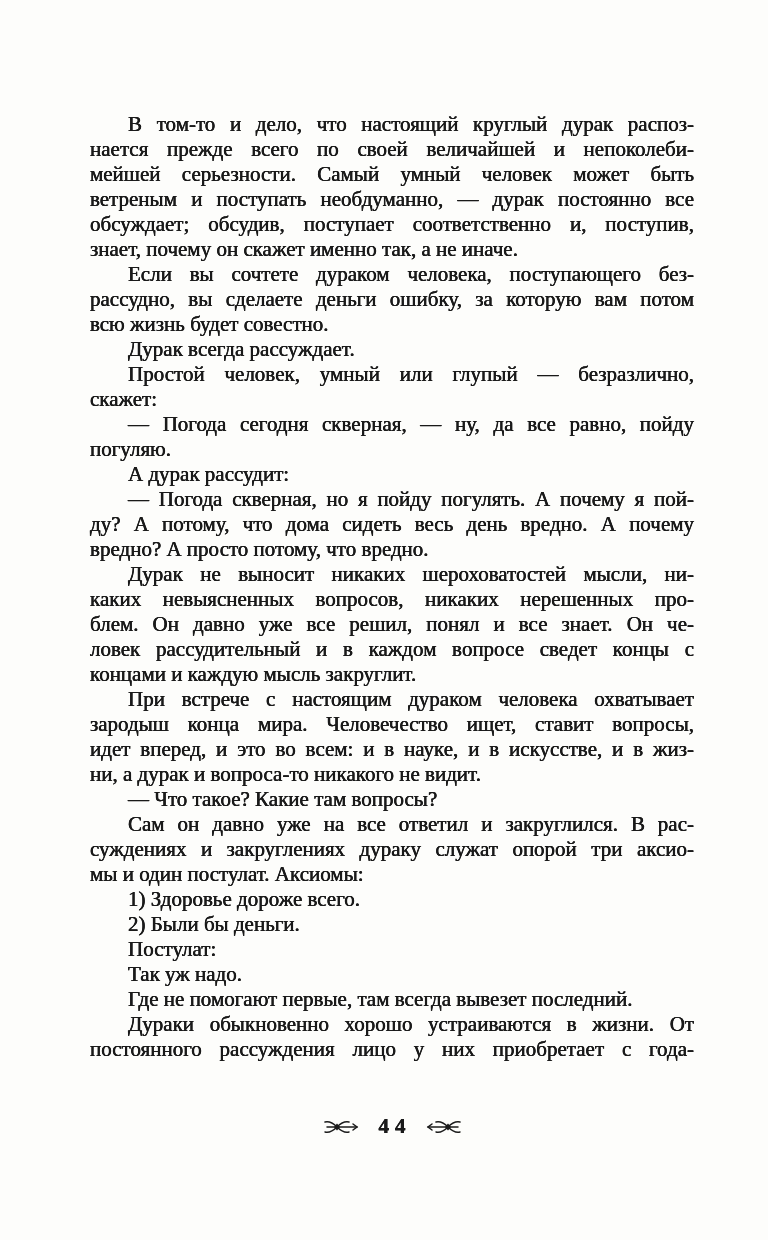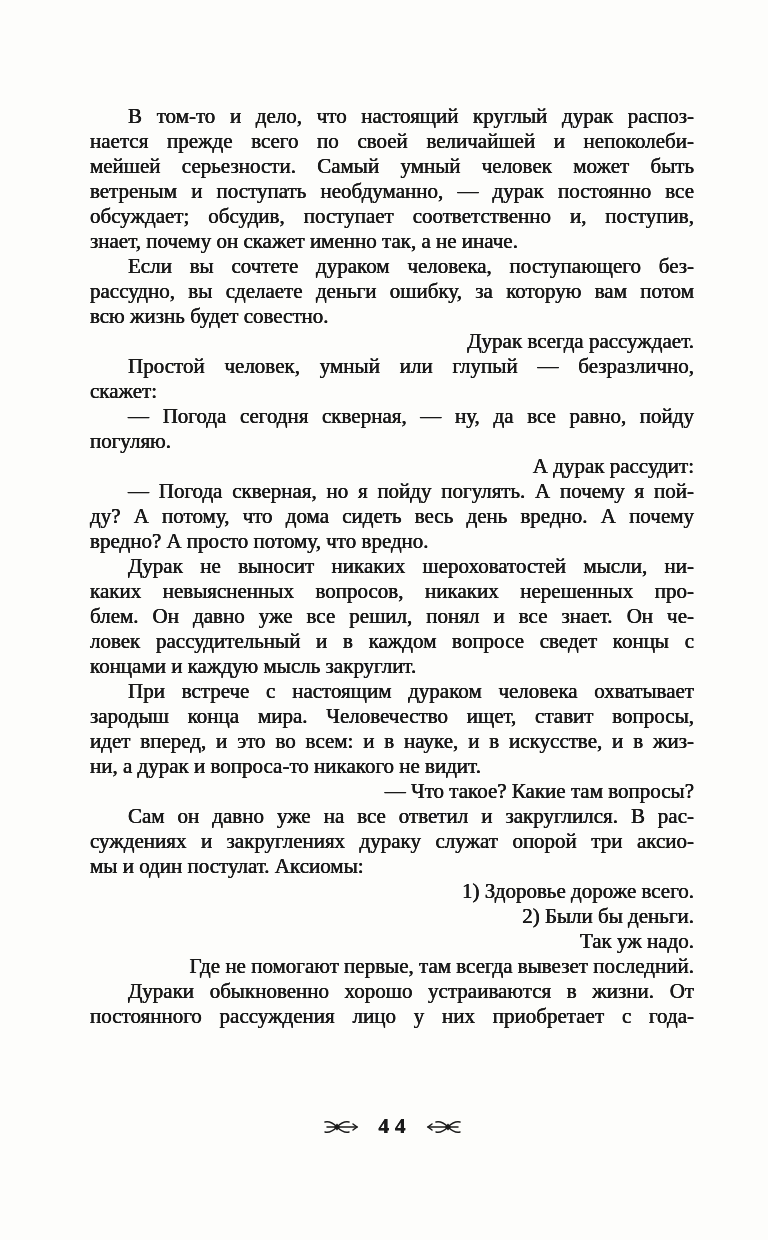--- a/index.html
+++ b/index.html
@@ -14,39 +14,38 @@
   .page {
     position: relative;
     width: 768px;
     height: 1240px;
     overflow: hidden;
     background: #fdfdfb;
   }
   .text-block {
     position: absolute;
     left: 90px;
-    top: 104px;
+    top: 112px;
     width: 604px;
     text-shadow: 0.25px 0 0 currentColor, -0.25px 0 0 currentColor;
   }
   .line {
     height: 25px;
     line-height: 25px;
     font-size: 21px;
     white-space: normal;
     overflow: visible;
     text-align: left;
   }
   .line.j {
     text-align: justify;
     text-align-last: justify;
   }
   .line.ind {
     padding-left: 38px;
-    text-align: right;
   }
   .footer {
     position: absolute;
     left: 90px;
     top: 1114px;
     width: 604px;
     display: flex;
     align-items: center;
     justify-content: center;
     gap: 18px;
@@ -98,20 +97,21 @@
       <div class="line ind j">При встрече с настоящим дураком человека охватывает</div>
       <div class="line j">зародыш конца мира. Человечество ищет, ставит вопросы,</div>
       <div class="line j">идет вперед, и это во всем: и в науке, и в искусстве, и в жиз-</div>
       <div class="line">ни, а дурак и вопроса-то никакого не видит.</div>
       <div class="line ind">— Что такое? Какие там вопросы?</div>
       <div class="line ind j">Сам он давно уже на все ответил и закруглился. В рас-</div>
       <div class="line j">суждениях и закруглениях дураку служат опорой три аксио-</div>
       <div class="line">мы и один постулат. Аксиомы:</div>
       <div class="line ind">1) Здоровье дороже всего.</div>
       <div class="line ind">2) Были бы деньги.</div>
+      <div class="line ind">Постулат:</div>
       <div class="line ind">Так уж надо.</div>
       <div class="line ind">Где не помогают первые, там всегда вывезет последний.</div>
       <div class="line ind j">Дураки обыкновенно хорошо устраиваются в жизни. От</div>
       <div class="line j">постоянного рассуждения лицо у них приобретает с года-</div>
     </div>
 
   <div class="footer">
     <span class="orn">
       <svg width="38" height="18" viewBox="0 0 38 18">
         <g fill="none" stroke="#1a1a1a" stroke-width="1.5" stroke-linecap="round">

